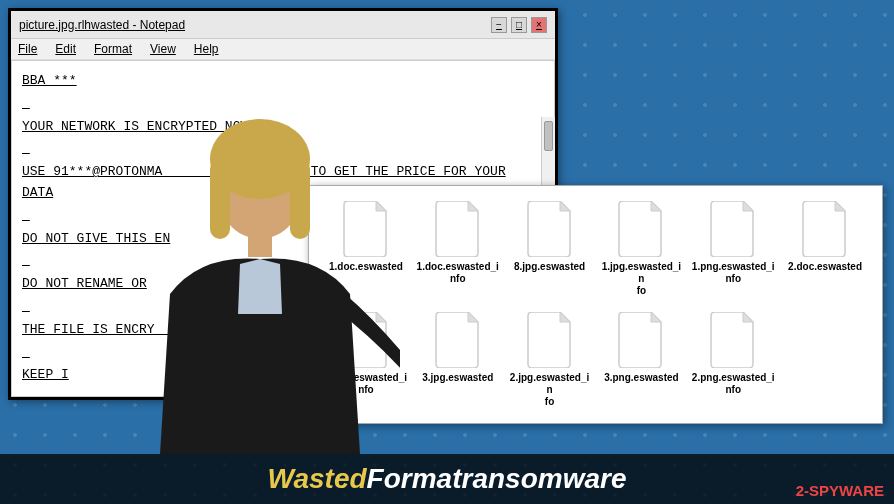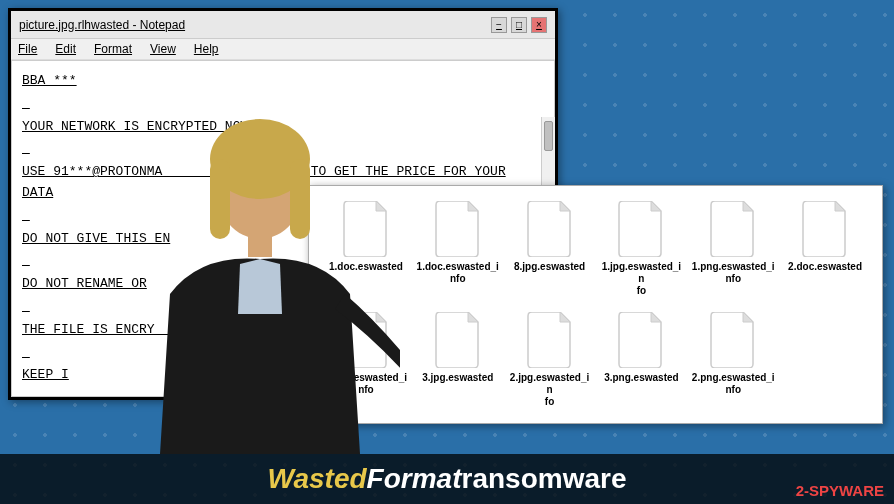--- a/index.html
+++ b/index.html
@@ -372,16 +372,16 @@
     <path d="M225 200 Q260 230 300 280 L295 290 Q255 245 215 215 Z" fill="#1a1a1a"></path>
 
     <ellipse cx="298" cy="285" rx="15" ry="10" fill="#d4a574" transform="rotate(-20, 298, 285)"></ellipse>
   </svg>
 </div>
 
 <div class="bottom-banner">
   <div style="display: flex; align-items: baseline;">
     <span class="banner-wasted" style="font-size: 28px; font-weight: bold; font-style: italic;">Wasted</span>
       <span class="banner-locker" style="font-size: 28px; font-weight: bold; font-style: italic;">Format</span>
-      <span class="banner-ransomware" style="font-size:28px; font-weight:bold; color:#fff;"> ransomware</span>
+      <span class="banner-ransomware" style="font-size:28px; font-weight:bold; font-style:italic; color:#fff;"> ransomware</span>
   </div>
   <div class="banner-logo">2-SPYWARE</div>
 </div>
 
 </body></html>

